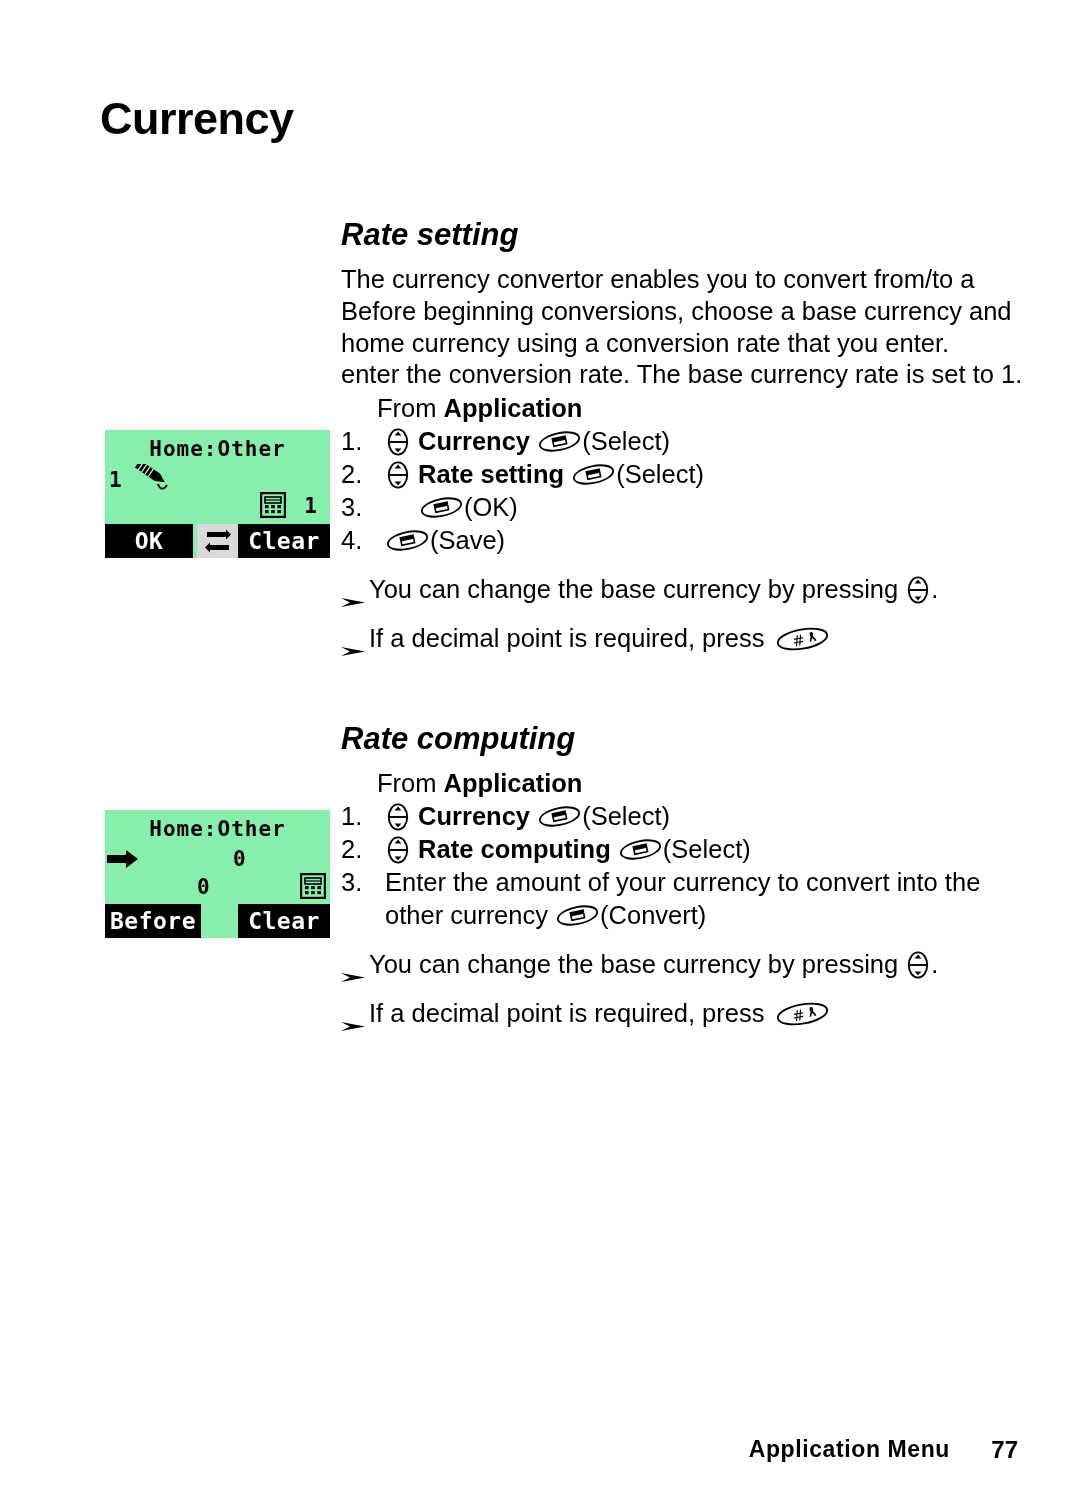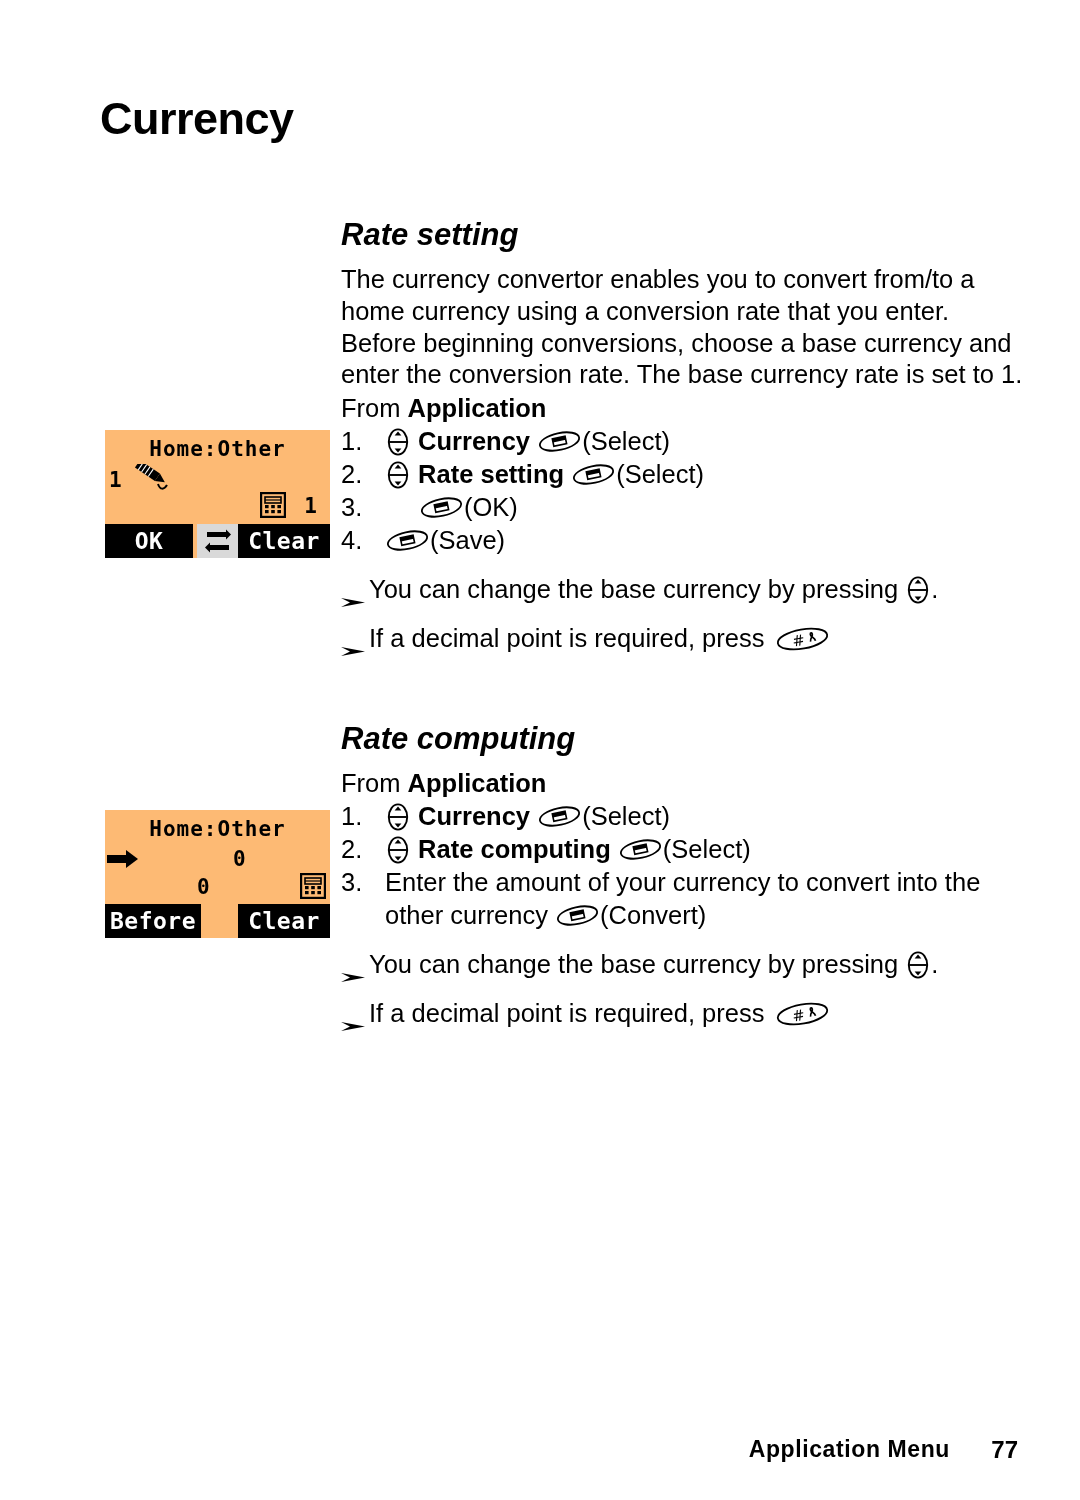--- a/index.html
+++ b/index.html
@@ -56,20 +56,21 @@
     font-size: 25.5px;
     line-height: 31.8px;
     margin: 0;
   }
   .body-par div { white-space: nowrap; }
 
   .from-line {
     font-size: 25.5px;
     line-height: 31.8px;
     margin-top: 2px;
+    margin-left: 36px;
   }
   .from-line b { font-weight: bold; }
 
   
   ol.steps {
     list-style: none;
     margin: 0;
     padding: 0;
   }
   ol.steps > li {
@@ -123,21 +124,21 @@
   .ico-nav { width: 22px; height: 28px; margin: 0 2px; vertical-align: -6px; }
   .ico-soft { width: 43px; height: 25px; margin: 0 1px; vertical-align: -4px; }
   .ico-hash { width: 53px; height: 26px; margin: 0 2px 0 4px; vertical-align: -5px; }
 
   
   .phone {
     position: absolute;
     left: 105px;
     width: 225px;
     height: 128px;
-    background: #fdba74;
+    background: #86efac;
     box-sizing: border-box;
     font-family: "DejaVu Sans Mono", monospace;
     overflow: hidden;
   }
   #phone-rate-setting { top: 430px; }
   #phone-rate-computing { top: 810px; }
 
   .lcd-title {
     position: absolute;
     top: 7px;
@@ -229,22 +230,22 @@
 <div class="page">
 
   <div class="chapter-title">Currency</div>
 
   <div class="content-col" id="sec-rate-setting">
 
     <div class="section-heading">Rate setting</div>
 
     <div class="body-par">
       <div>The currency convertor enables you to convert from/to a</div>
+      <div>Before beginning conversions, choose a base currency and</div>
       <div>home currency using a conversion rate that you enter.</div>
-      <div>Before beginning conversions, choose a base currency and</div>
       <div>enter the conversion rate. The base currency rate is set to 1.</div>
     </div>
 
     <div class="from-line">
       <span>From </span><b>Application</b>
     </div>
 
     <ol class="steps">
 
       <li>

